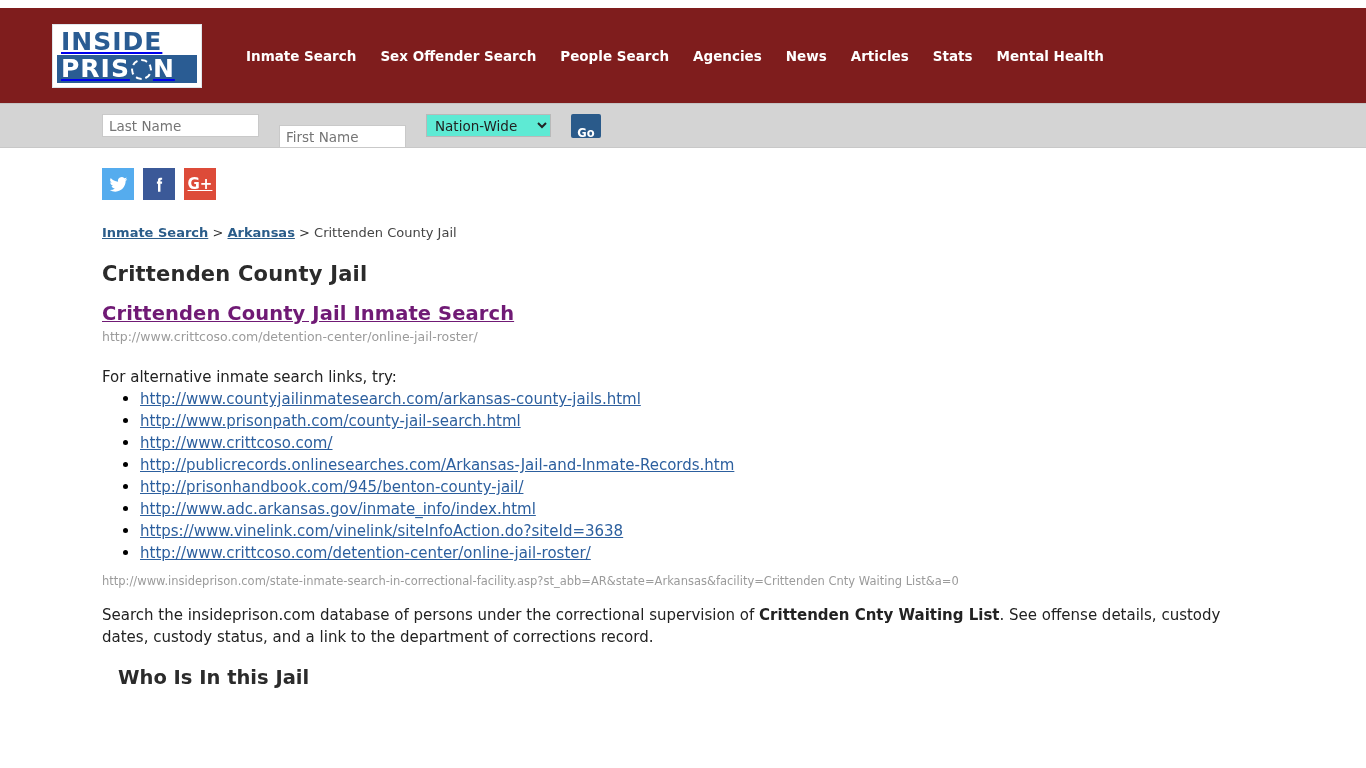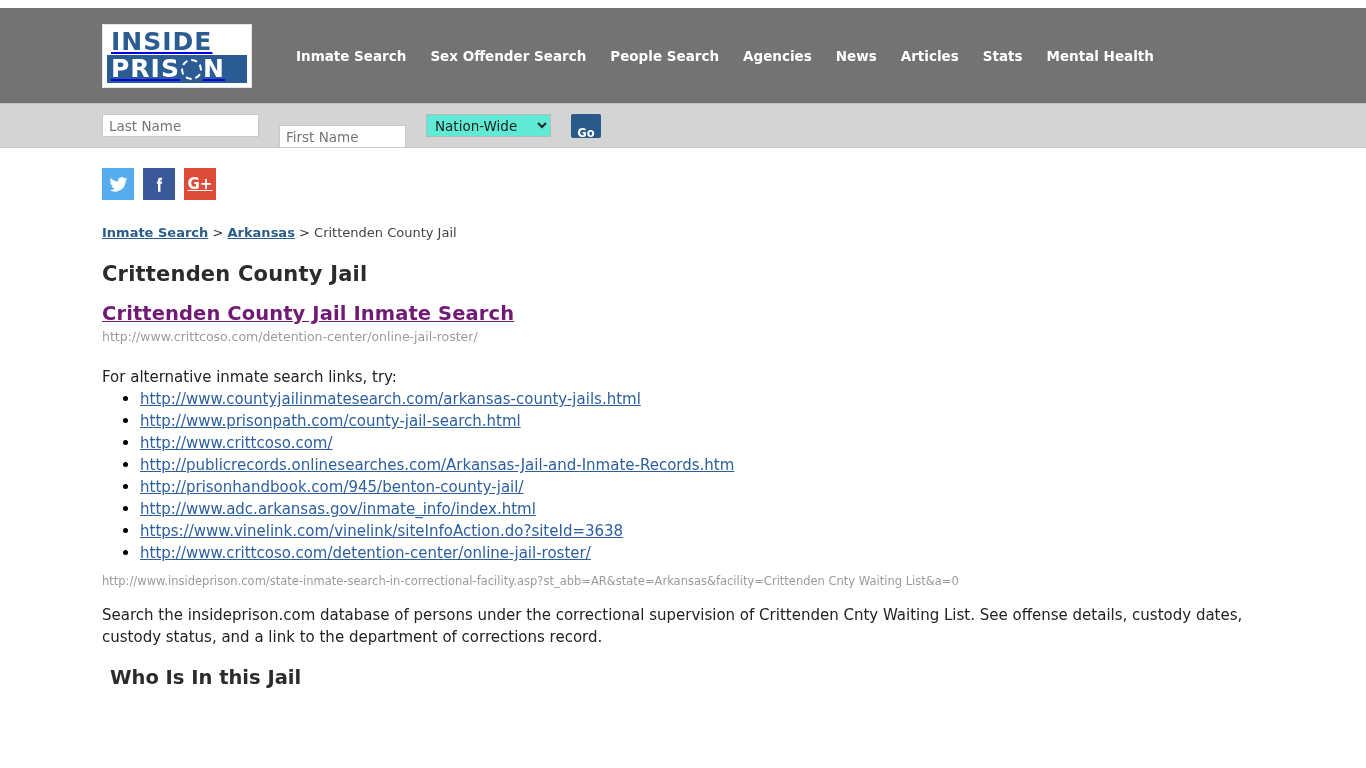--- a/index.html
+++ b/index.html
@@ -11,24 +11,24 @@
     background: #ffffff;
     font-family: "DejaVu Sans", "Liberation Sans", sans-serif;
   }
 
   
   .top-strip { height: 8px; background: #ffffff; }
 
   
   .site-header {
     height: 95px;
-    background: #737373;
+    background: #7f1d1d;
     display: flex;
     align-items: center;
-    padding-left: 102px;
+    padding-left: 52px;
   }
   .logo {
     width: 150px;
     height: 64px;
     background: #ffffff;
     border: 1px solid #dfe6ec;
     display: flex;
     flex-direction: column;
     justify-content: center;
     flex: 0 0 auto;
@@ -189,21 +189,21 @@
   }
   .url-line.small { font-size: 11.5px; }
 
   p.body-text {
     font-size: 15px;
     color: #222;
     line-height: 22px;
     margin: 0 0 14px 0;
     max-width: 1162px;
   }
-  p.body-text b { font-weight: normal; }
+  p.body-text b { font-weight: bold; }
 
   p.alt-intro {
     font-size: 15px;
     color: #222;
     margin: 24px 0 2px 0;
   }
 
   ul.link-list {
     margin: 2px 0 10px 0;
     padding-left: 38px;
@@ -217,21 +217,21 @@
   ul.link-list a {
     color: #2c5f9e;
     text-decoration: underline;
     font-size: 15px;
   }
 
   h2.sub-head {
     font-size: 19.5px;
     font-weight: bold;
     color: #2b2b2b;
-    margin: 18px 0 0 8px;
+    margin: 18px 0 0 16px;
   }
 </style>
 </head>
 <body>
 
 <div class="top-strip"></div>
 
 <div class="site-header">
 
   <a class="logo" href="#">

